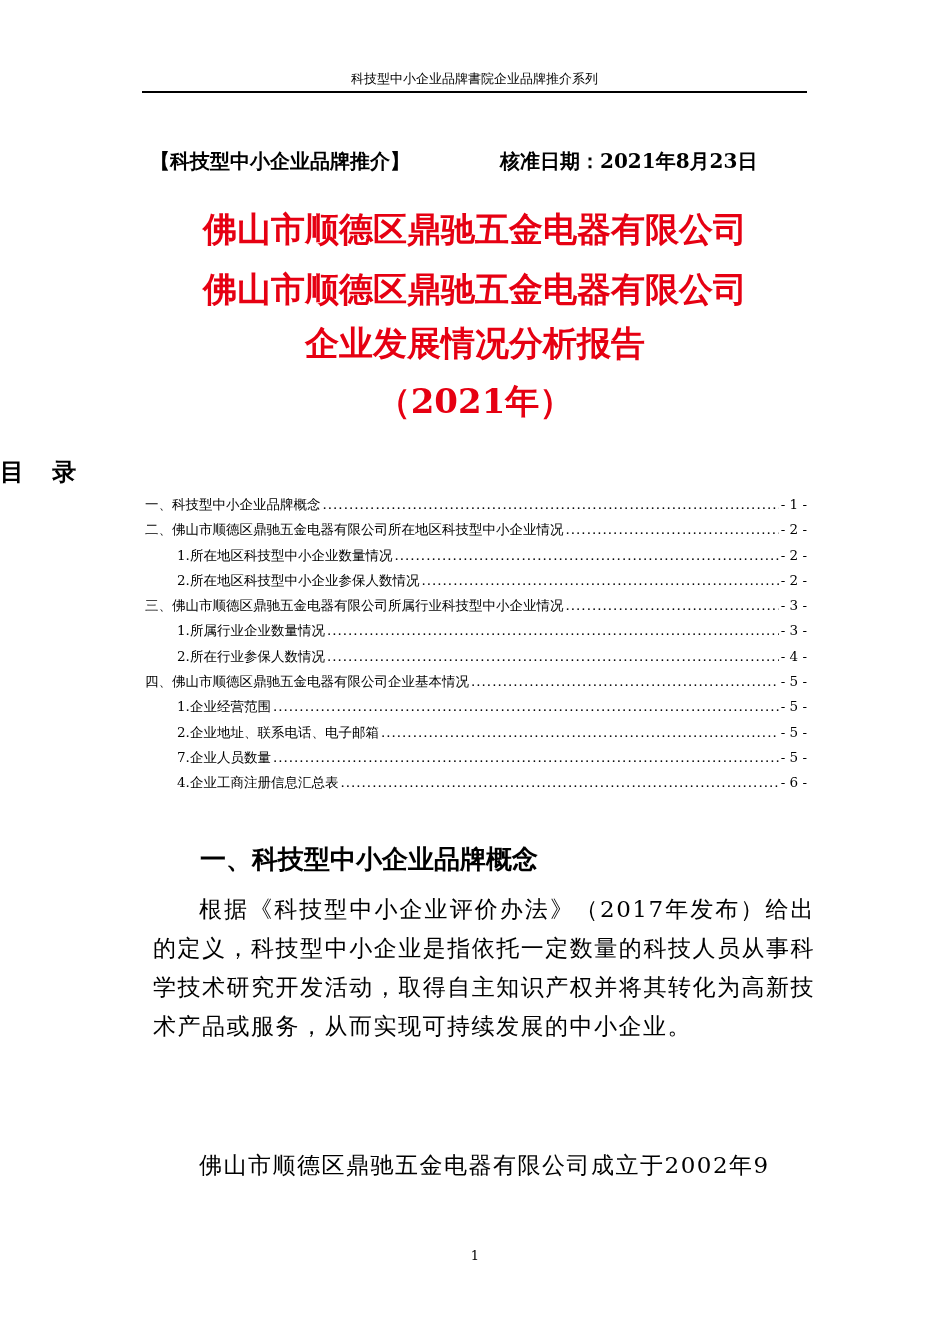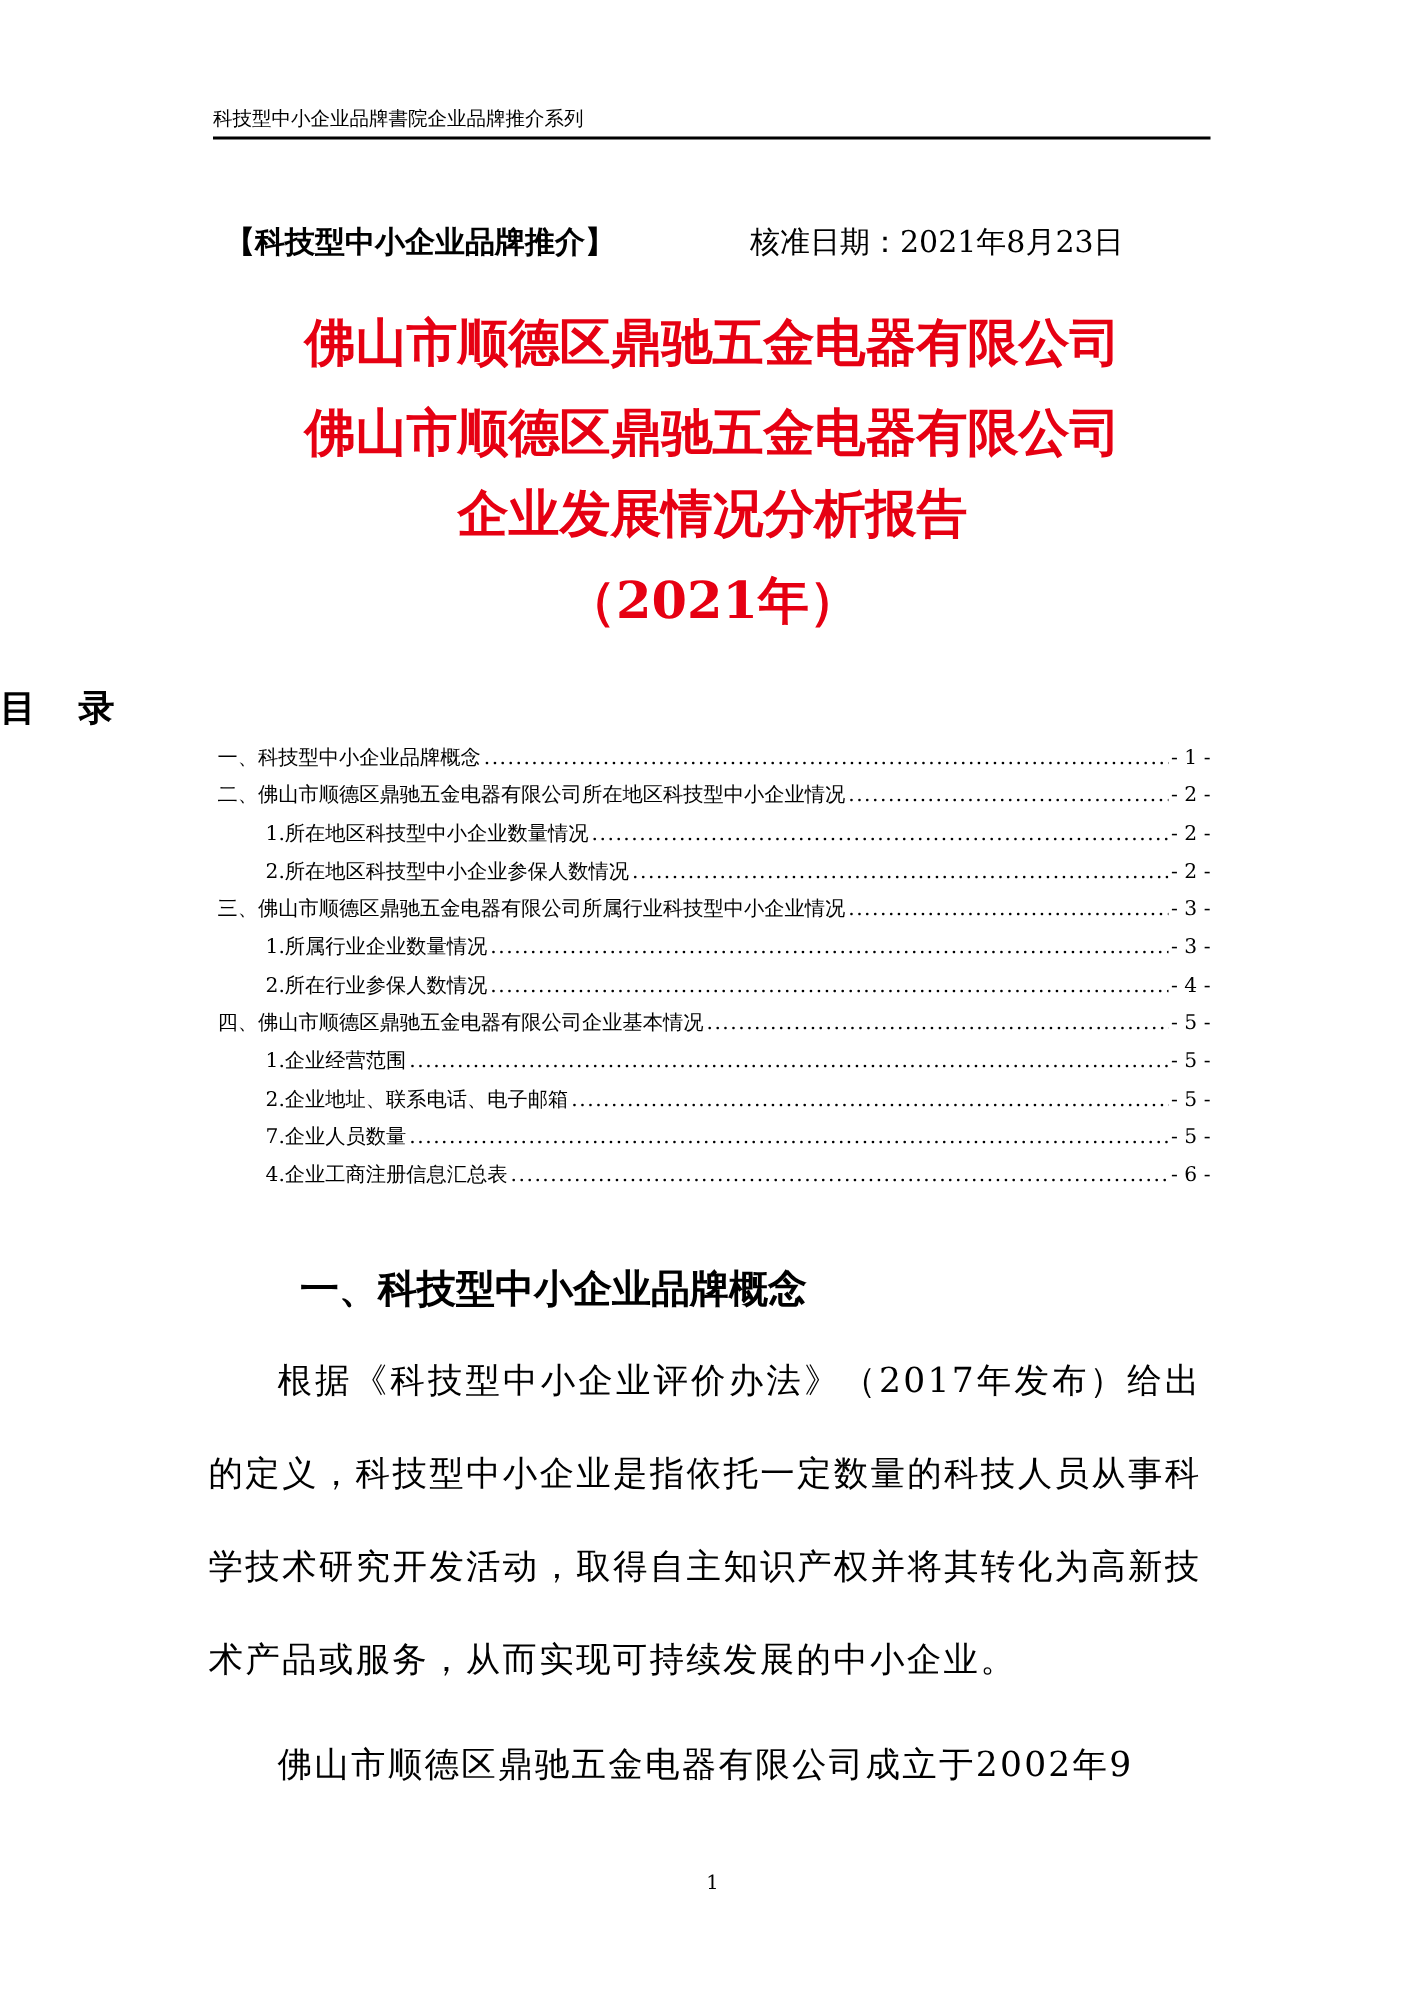--- a/index.html
+++ b/index.html
@@ -1,36 +1,36 @@
 <!DOCTYPE html>
 <html><head>
 <meta charset="utf-8">
 <style>
   html, body { margin: 0; padding: 0; background: #ffffff; }
   body { width: 950px; height: 1344px; position: relative; overflow: hidden;
          font-family: "DejaVu Serif", "Liberation Serif", serif; color: #000; }
   .header { position: absolute; left: 142px; right: 143px; top: 66px; height: 22px;
-            border-bottom: 2px solid #000; display: flex; justify-content: flex-start;
+            border-bottom: 2px solid #000; display: flex; justify-content: center;
             align-items: flex-end; font-family: "DejaVu Sans", sans-serif; font-size: 13px; padding-bottom: 3px; }
   .meta-line { position: absolute; top: 148px; left: 150px; font-size: 20px; font-weight: bold; }
-  .meta-date { position: absolute; top: 148px; left: 500px; font-size: 20px; font-weight: normal; }
+  .meta-date { position: absolute; top: 148px; left: 500px; font-size: 20px; font-weight: bold; }
   .title { position: absolute; left: 100px; right: 100px; text-align: center; color: #e60012;
            font-size: 34px; font-weight: bold; line-height: 1; }
   .toc-heading { position: absolute; top: 456px; left: 0; right: 0; text-align: left;
                  font-family: "DejaVu Sans", sans-serif; font-size: 24px; font-weight: bold; letter-spacing: 10px; }
   .toc { position: absolute; top: 496px; left: 145px; width: 662px; font-size: 13.5px; }
   .toc-row { display: flex; align-items: baseline; height: 25.3px; white-space: nowrap; }
   .toc-row.sub { padding-left: 32px; }
   .toc-text { flex: none; }
   .toc-dots { flex: 1; overflow: hidden; margin: 0 2px; }
   .toc-dots::after { content: "................................................................................................................................................................................................................................"; letter-spacing: 1px; }
   .toc-page { flex: none; }
   .section-title { position: absolute; top: 842px; left: 200px; font-size: 26px; font-weight: bold;
                    font-family: "DejaVu Sans", sans-serif; }
-  .body-text { position: absolute; left: 139px; width: 662px; font-size: 23px; line-height: 62px;
+  .body-text { position: absolute; left: 153px; width: 662px; font-size: 23px; line-height: 39px;
                text-align: justify; letter-spacing: 1.5px; }
   .indent { text-indent: 2em; }
   .page-number { position: absolute; top: 1248px; left: 0; right: 0; text-align: center; font-size: 13px; }
 </style>
 </head>
 <body>
 
 <div class="header">
   <span>科技型中小企业品牌書院</span>
   <span>企业品牌推介系列</span>

